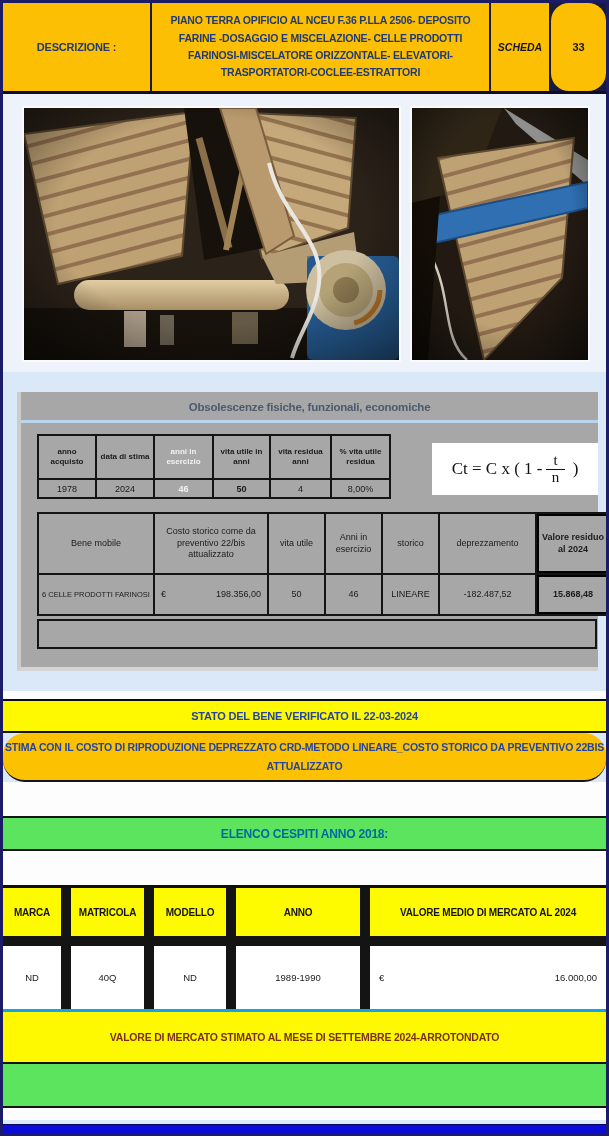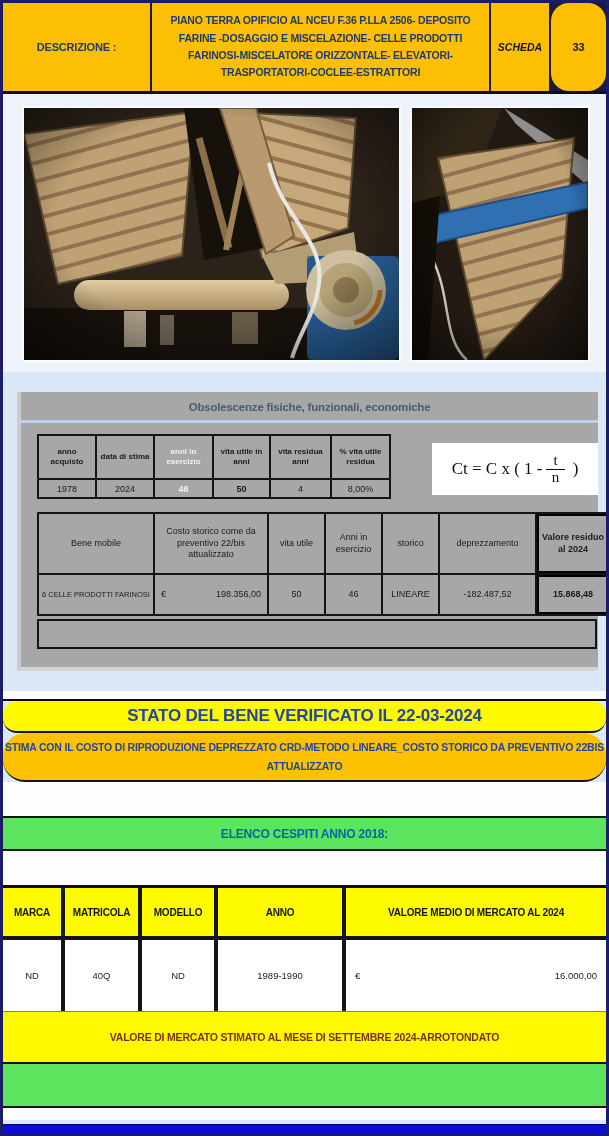--- a/index.html
+++ b/index.html
@@ -61,33 +61,33 @@
   .t2 .small { font-size:7.5px; }
   .t2 .money { justify-content:space-between; padding:0 6px; }
   .t2 .thick { border:2px solid #000; font-weight:bold; }
   .empty-row { margin-top:3px; width:560px; height:30px; border:2px solid #141414; }
 
   
   .gap2   { height:20px; }
   .white1 { height:10px; background:#fdfdfe; border-bottom:2px solid #0c0c18; }
   .banner { display:flex; align-items:center; justify-content:center; text-align:center;
             font-weight:bold; letter-spacing:-0.2px; }
-  .banner-stato  { height:32px; background:#fef900; color:#2344a0; font-size:17px;
-                   border-bottom:2px solid #141414;border-radius:14px; }
+  .banner-stato  { height:32px; background:#fef900; color:#2344a0; font-size:11px;
+                   border-bottom:2px solid #141414; }
   .banner-stima  { height:49px; background:#fcc101; color:#2344a0; font-size:10.5px;
                    line-height:1.8; padding:0 2px; border-bottom:2px solid #141414;border-radius:22px; }
   .white2 { height:36px; background:#fdfdfe; border-bottom:2px solid #141414; }
   .banner-elenco { height:33px; background:#5de45e; color:#0369a1; font-size:12px;
                    border-bottom:2px solid #141414; }
   .white3 { height:34px; background:#fdfdfe; }
 
   
   .mtable { display:grid; grid-template-columns:58px 73px 72px 124px 1fr;
-            grid-template-rows:48px 1fr; gap:4px; background:#141414; height:127px;
-            border-top:3px solid #0f0f0f; border-bottom:1px solid #0ea5e9; }
+            grid-template-rows:48px 1fr; gap:10px; background:#141414; height:127px;
+            border-top:3px solid #0f0f0f; border-bottom:3px solid #0ea5e9; }
   .mtable .cell { display:flex; align-items:center; justify-content:center; text-align:center; }
   .mtable .hd { background:#fefb00; color:#141414; font-weight:bold; font-size:10px; letter-spacing:-0.2px; }
   .mtable .vl { background:#ffffff; color:#222; font-size:9.5px; }
   .mtable .money { justify-content:space-between; padding:0 9px; }
 
   .banner-valore { height:52px; background:#fef900; color:#7b3016; font-size:10.5px;
                    border-bottom:2px solid #141414; }
   .green2 { height:44px; background:#5de45e; border-bottom:2px solid #141414; }
   .white4 { height:12px; background:#fdfdfe; }
   .blue-bar { position:absolute; left:0; right:0; bottom:0; height:9px; background:#0b0bd8;

